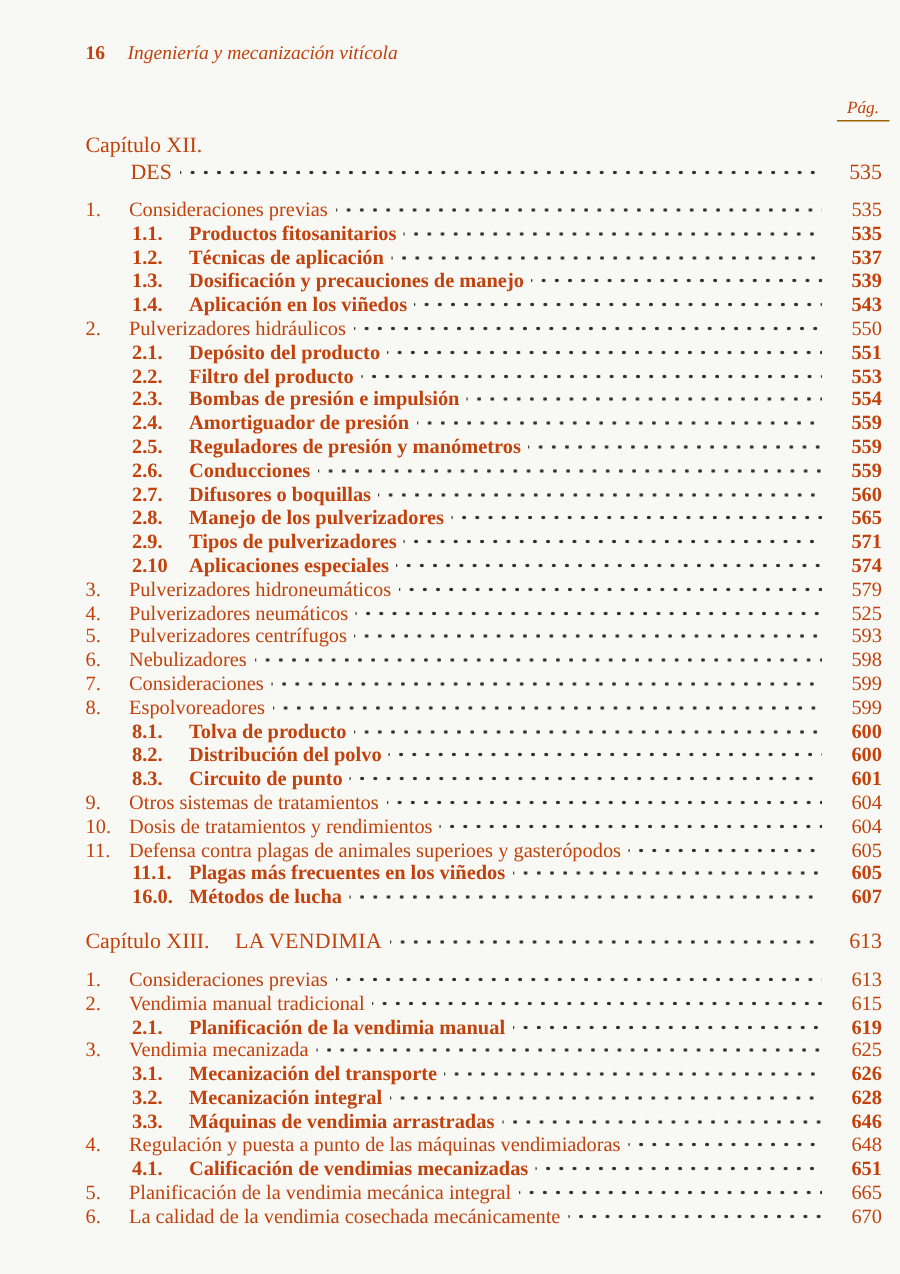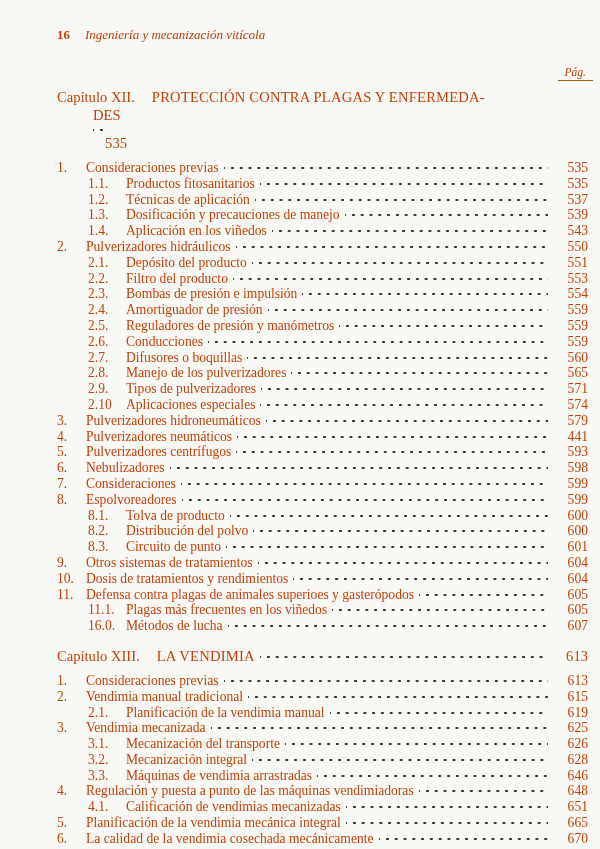--- a/index.html
+++ b/index.html
@@ -29,28 +29,28 @@
   }
   
   .toc{position:absolute;left:57px;right:33px;top:88px;}
   .chapter + .chapter{margin-top:13px;}
   .ch-line{
     display:flex;align-items:baseline;
     font-size:14.6px;line-height:18px;white-space:nowrap;
   }
   .ch-label{flex:none;margin-right:17px;text-align:center;}
   .ch-title{flex:none;letter-spacing:.2px;}
-  .ch-cont{padding-left:30px;flex-direction:column;}
+  .ch-cont{padding-left:30px;}
   .entries{margin-top:8px;}
   .entry{
     display:flex;align-items:baseline;
     font-size:13.6px;line-height:15.8px;height:15.8px;white-space:nowrap;
   }
   .entry .num{flex:none;width:29px;}
-  .entry.lvl1{margin-left:31px;}
+  .entry.lvl1{margin-left:31px;font-weight:bold;}
   .entry.lvl1 .num{width:38px;}
   .entry .title{flex:none;}
   .dots{
     flex:1 1 auto;height:10px;margin-left:5px;min-width:12px;
     background-image:radial-gradient(circle,#2d2d2b 1.05px,rgba(0,0,0,0) 1.4px);
     background-size:8.8px 6px;
     background-repeat:repeat-x;
     background-position:left 4px bottom 1px;
   }
   .page{flex:none;width:34px;margin-left:6px;text-align:right;}
@@ -65,21 +65,20 @@
   </div>
 
   <div class="pag-wrap">
     <span class="pag-label">Pág.</span>
   </div>
 
   <div class="toc" id="toc">
       <section class="chapter">
         <div class="ch-line">
           <span class="ch-label">Capítulo XII.</span>
-          <span class="ch-title">PROTECCIÓN CONTRA PLAGAS Y ENFERMEDA-</span>
         </div>
         <div class="ch-line ch-cont">
           <span class="title">DES</span>
           <span class="dots"></span>
           <span class="page">535</span>
         </div>
         <div class="entries">
           <div class="entry lvl0">
             <span class="num">1.</span>
             <span class="title">Consideraciones previas</span>
@@ -179,21 +178,21 @@
           <div class="entry lvl0">
             <span class="num">3.</span>
             <span class="title">Pulverizadores hidroneumáticos</span>
             <span class="dots"></span>
             <span class="page">579</span>
           </div>
           <div class="entry lvl0">
             <span class="num">4.</span>
             <span class="title">Pulverizadores neumáticos</span>
             <span class="dots"></span>
-            <span class="page">441</span>
+            <span class="page">525</span>
           </div>
           <div class="entry lvl0">
             <span class="num">5.</span>
             <span class="title">Pulverizadores centrífugos</span>
             <span class="dots"></span>
             <span class="page">593</span>
           </div>
           <div class="entry lvl0">
             <span class="num">6.</span>
             <span class="title">Nebulizadores</span>

